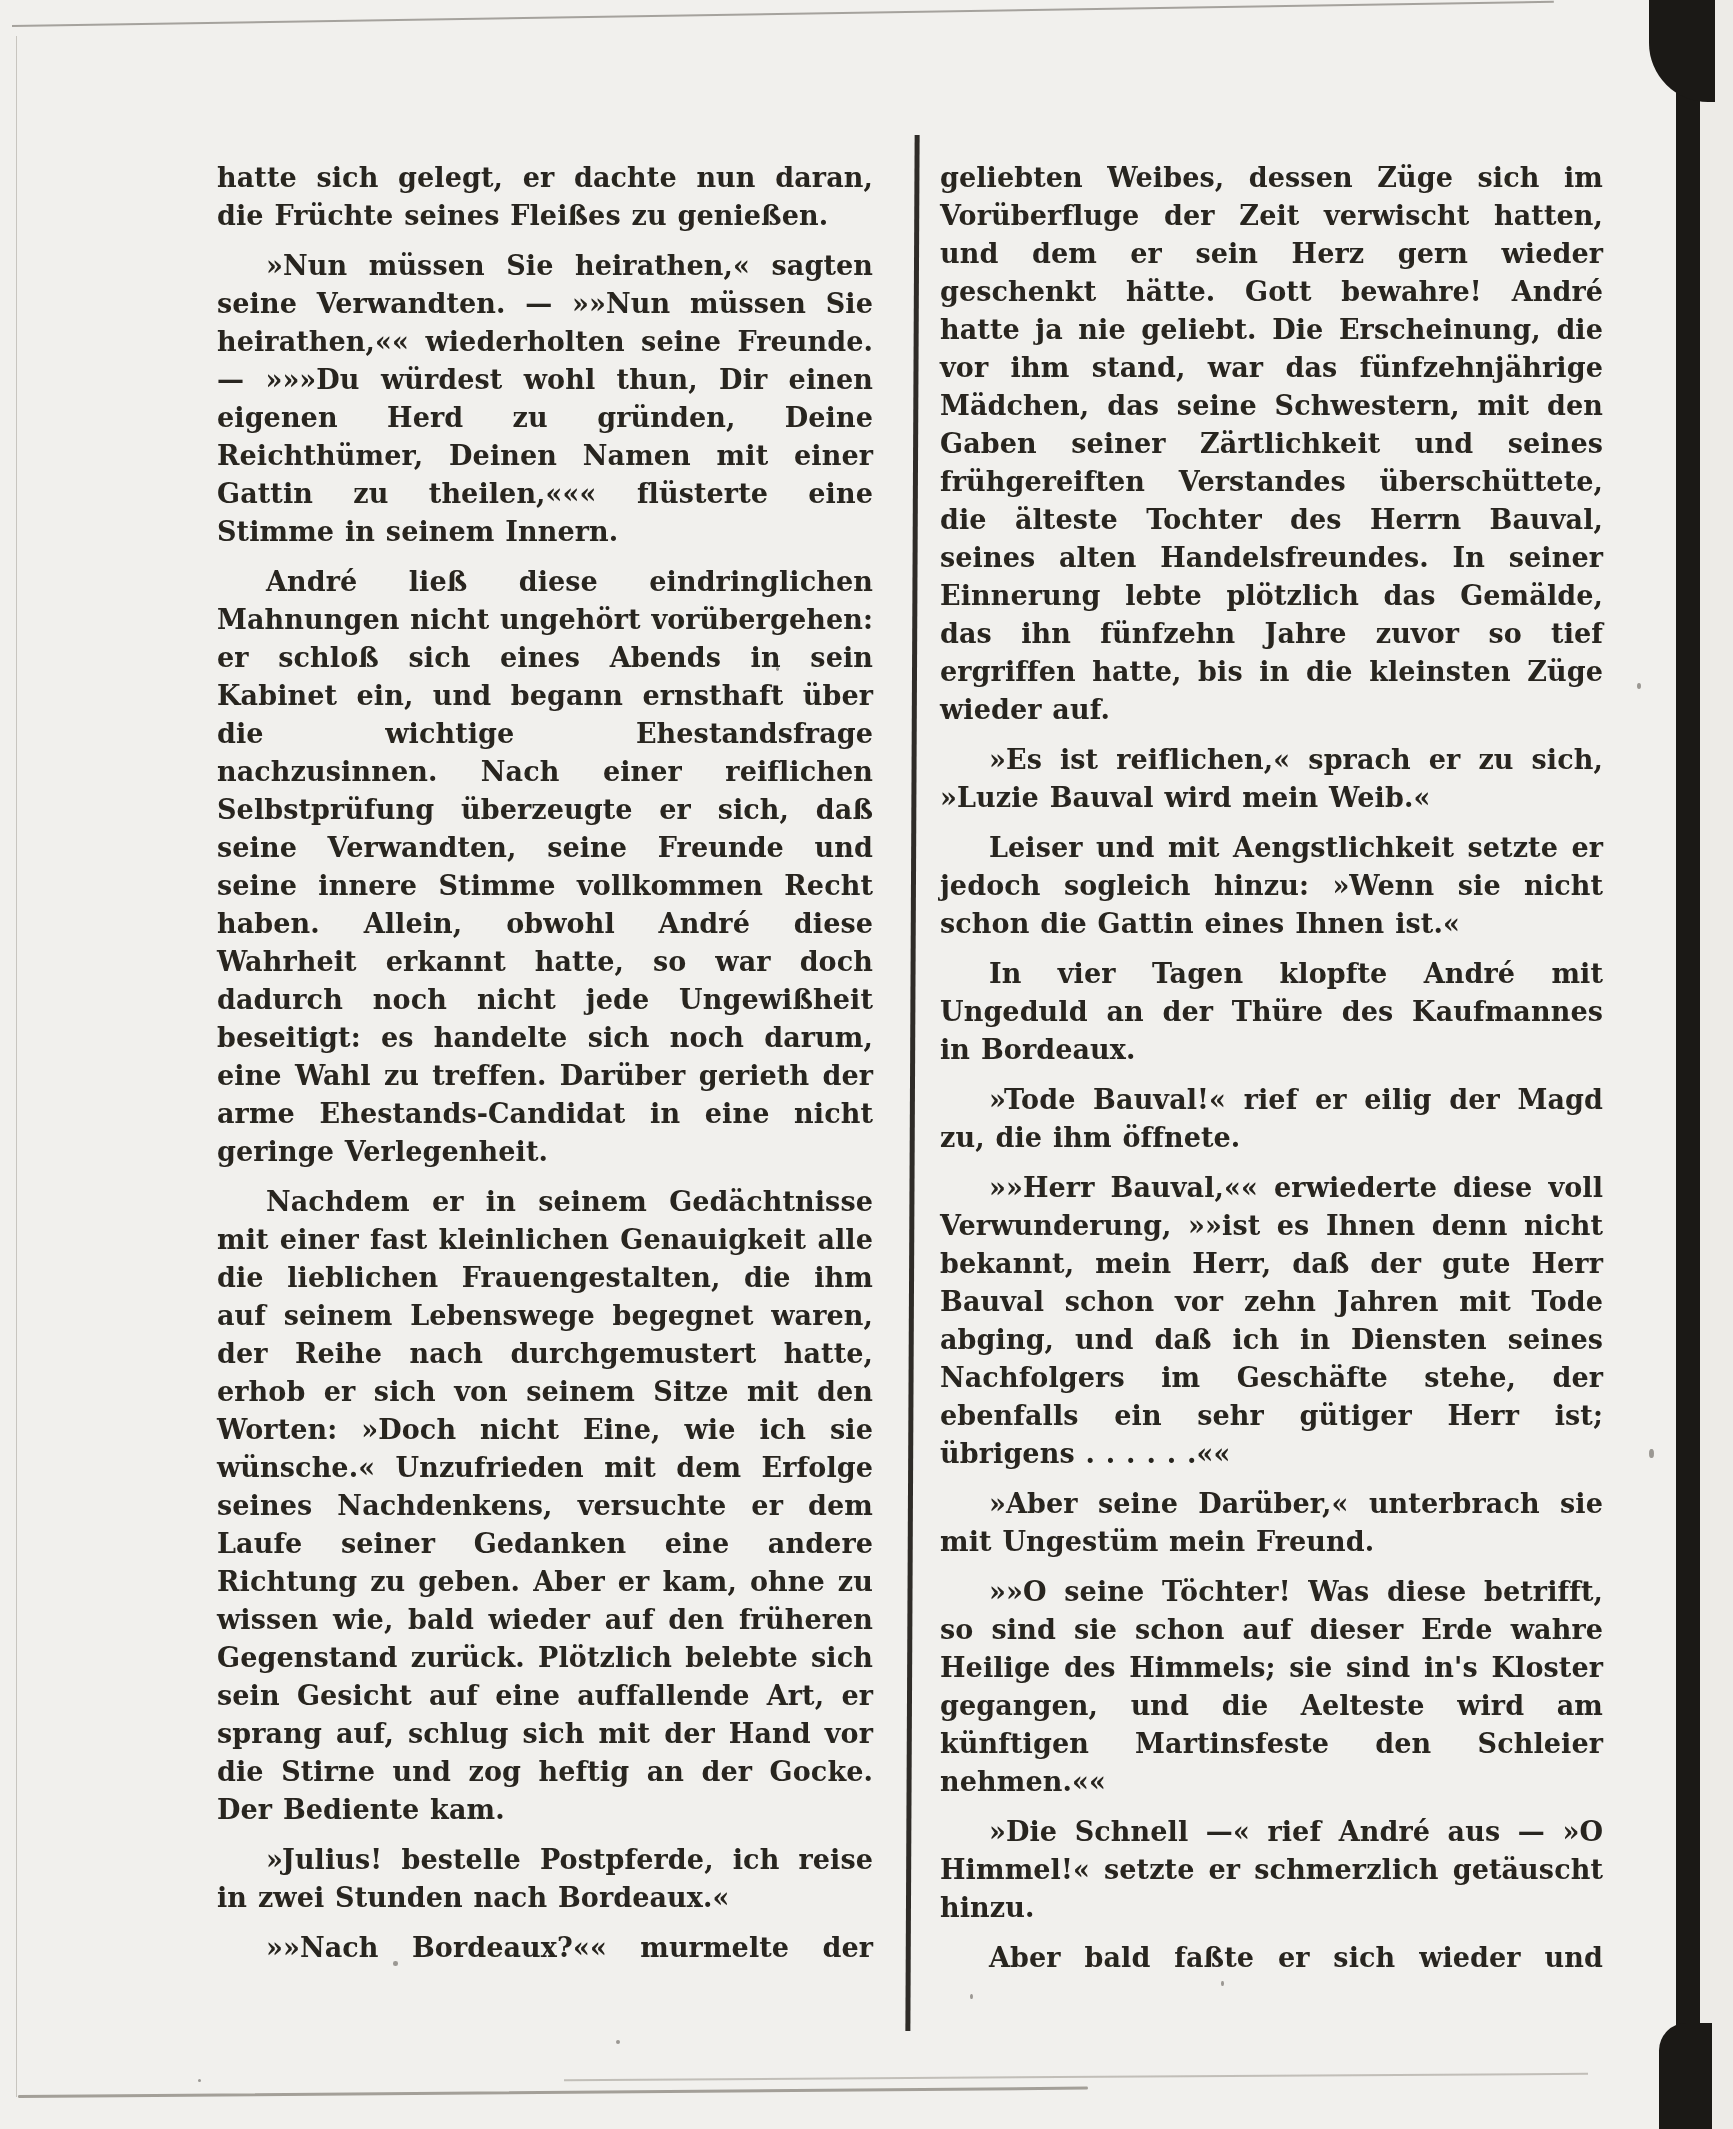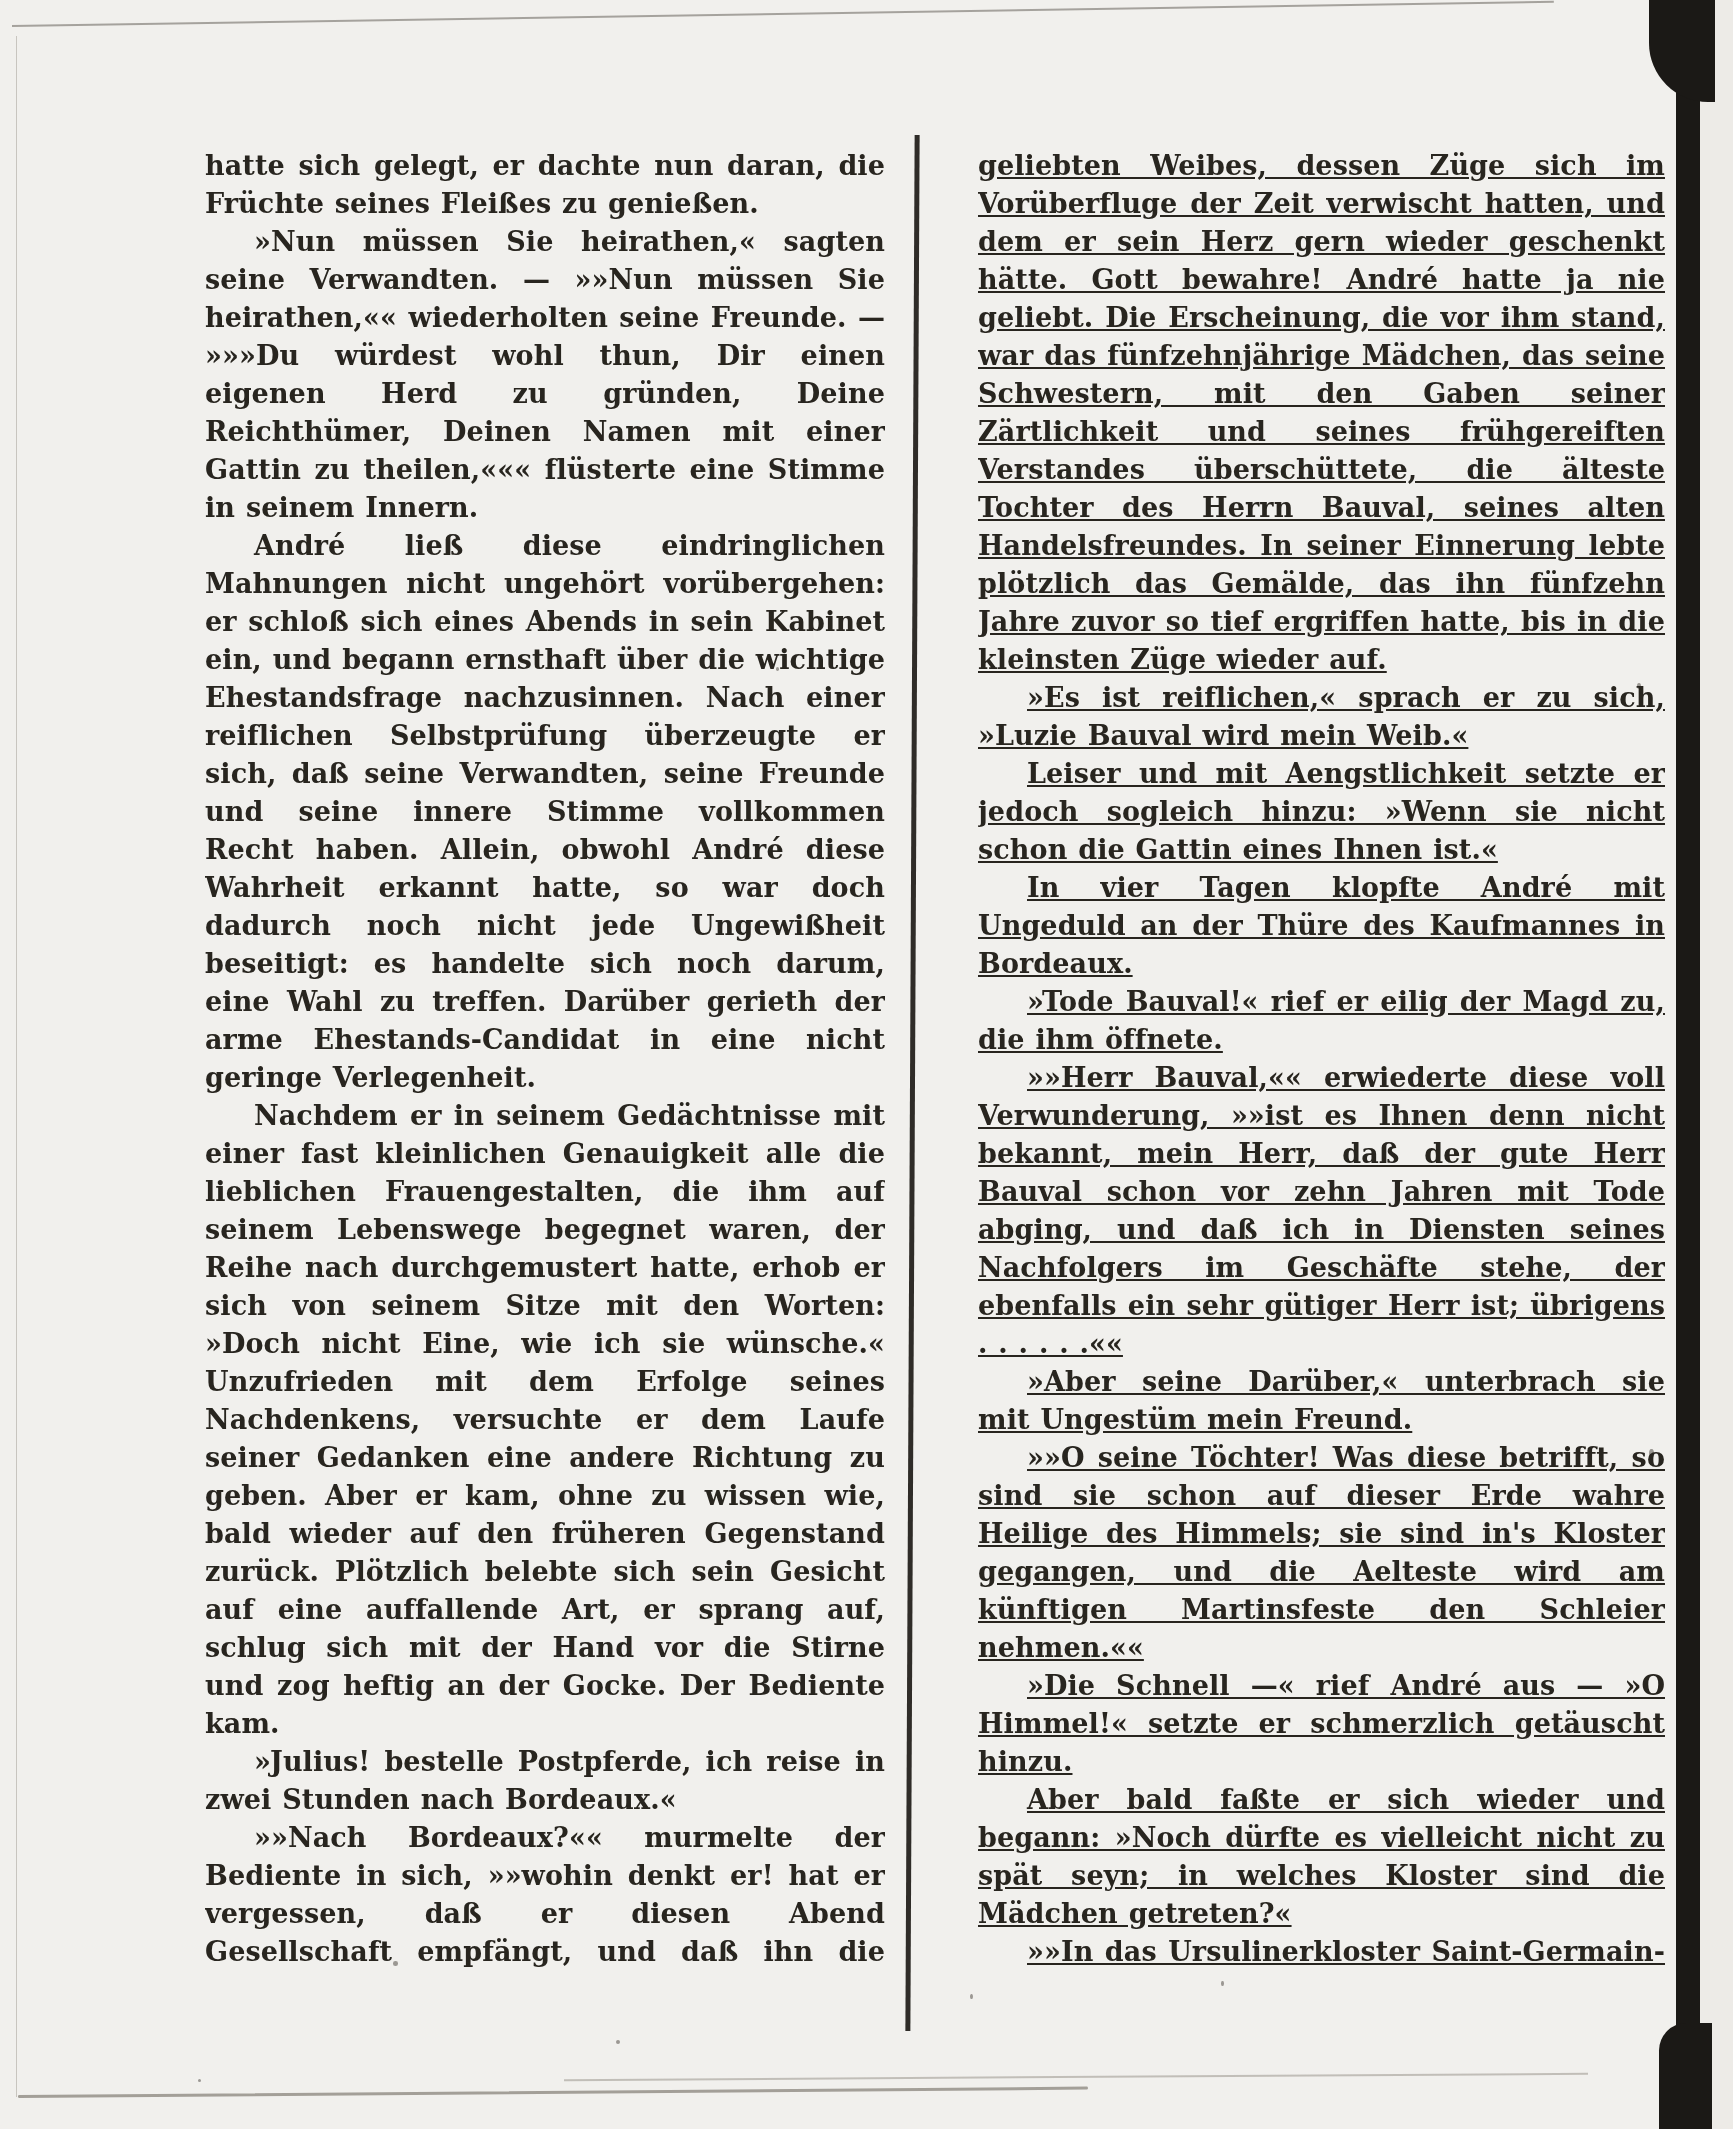--- a/index.html
+++ b/index.html
@@ -96,22 +96,22 @@
     overflow: hidden;
     color: #28251f;
     font-size: 27px;
     font-weight: 700;
     line-height: 38px;
     text-align: justify;
     letter-spacing: 0.1px;
     word-spacing: 1.3px;
   }
   #col-left  { left: 205px;  width: 680px; }
-  #col-right { left: 978px; width: 687px; text-decoration: underline; }
-  .text-col p.para { margin: 0; }
+  #col-right { left: 928px; width: 687px; }
+  .text-col p.para { margin: 12px; }
   .text-col p.para.indent { text-indent: 49px; }
 </style>
 </head>
 <body>
 
 <div id="page">
 
   <div class="edge-line-top"></div>
   <div class="edge-line-left"></div>
   <div class="edge-line-bottom"></div>

